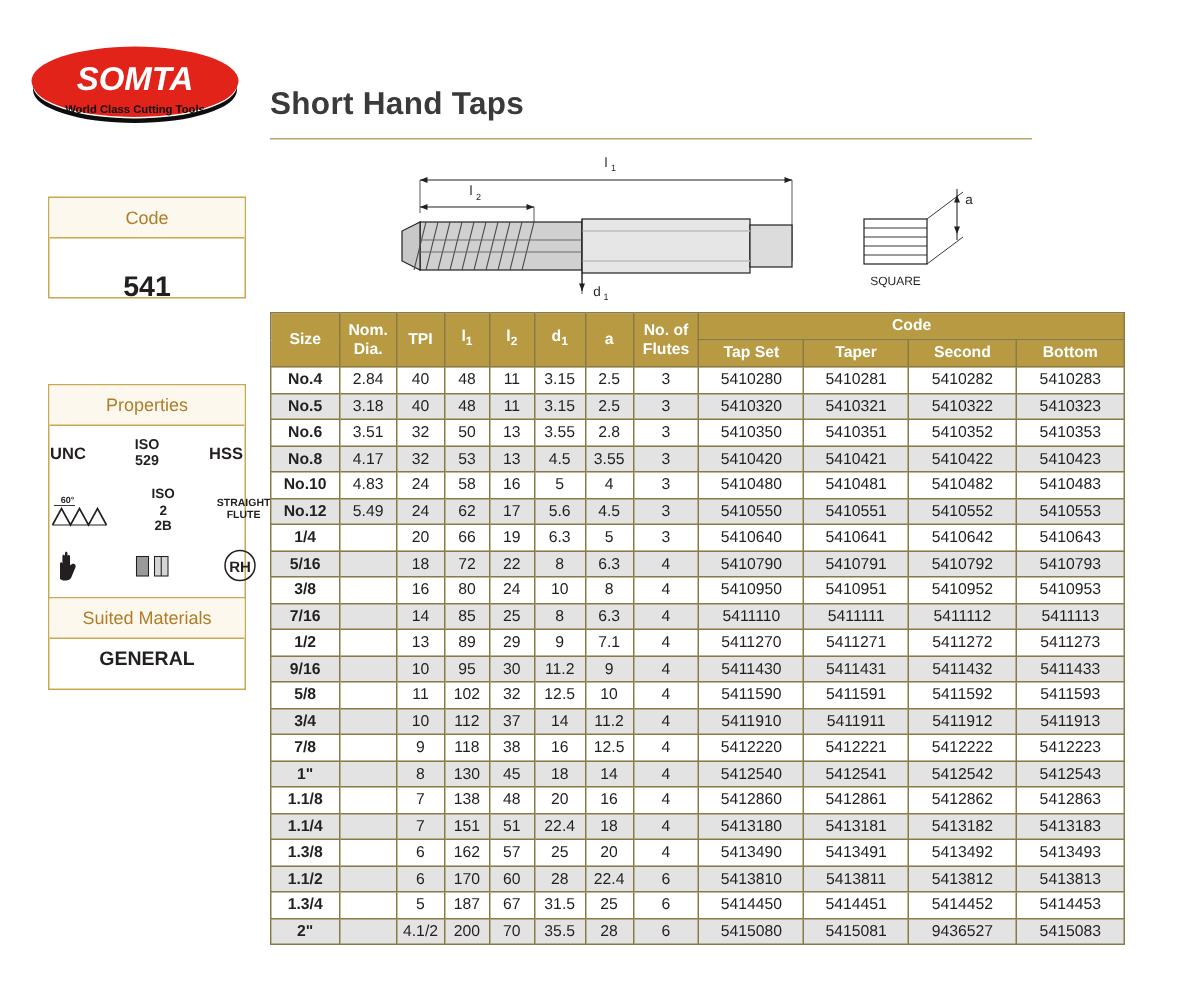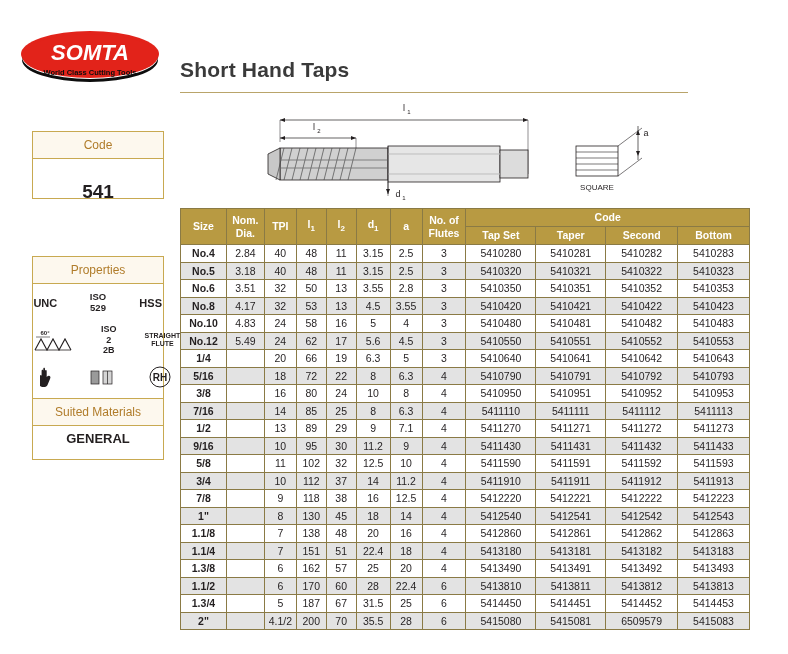--- a/index.html
+++ b/index.html
@@ -650,20 +650,20 @@
             <td class="size">2"</td>
             <td></td>
             <td>4.1/2</td>
             <td>200</td>
             <td>70</td>
             <td>35.5</td>
             <td>28</td>
             <td>6</td>
             <td>5415080</td>
             <td>5415081</td>
-            <td>6509579</td>
+            <td>9436527</td>
             <td>5415083</td>
           </tr>
         </tbody>
     </table>
   </div>
 
 </div>
 
 </body></html>

